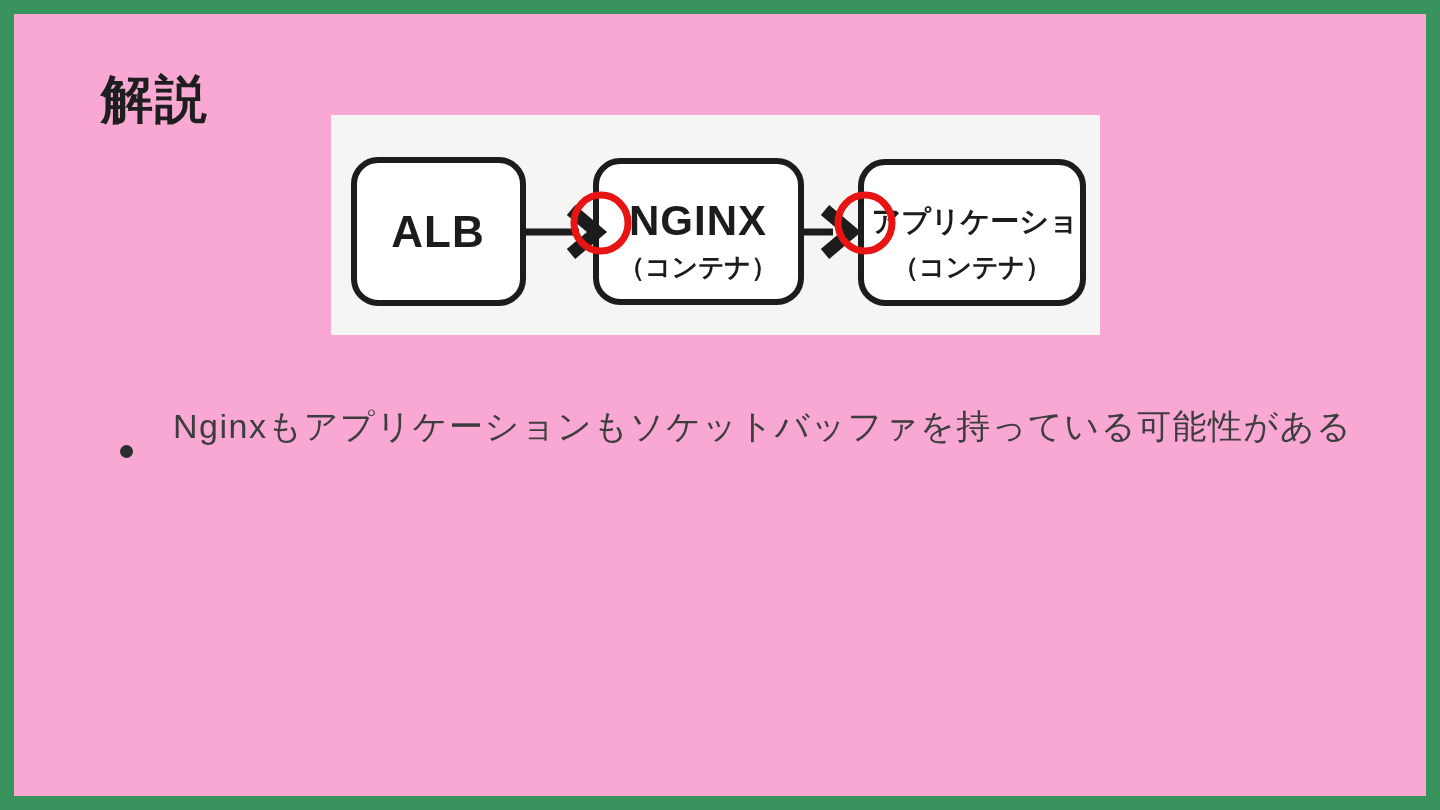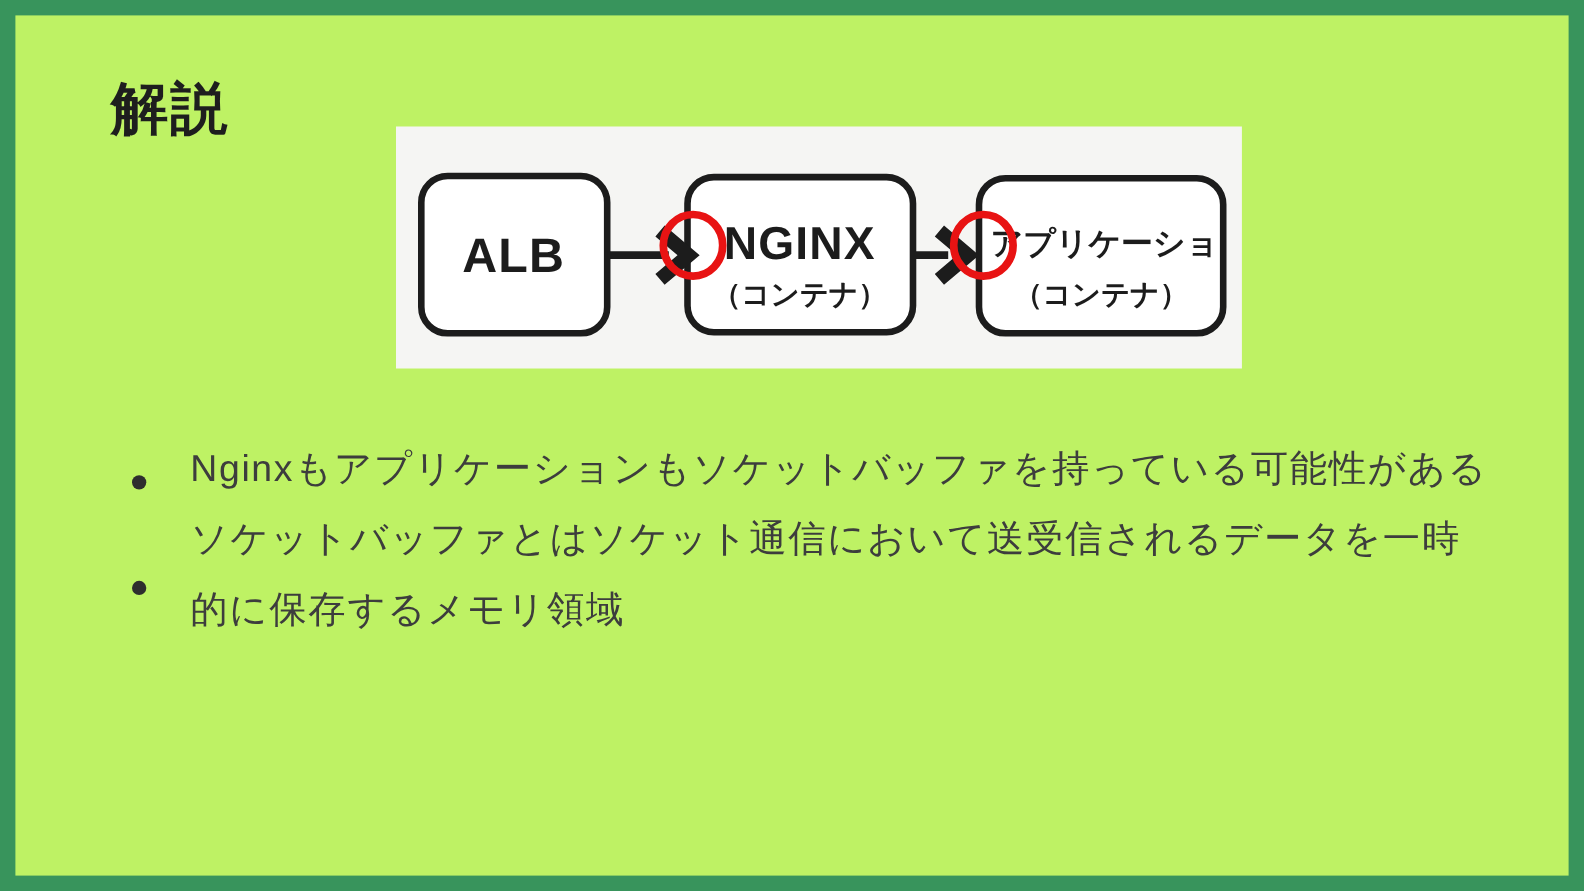--- a/index.html
+++ b/index.html
@@ -5,61 +5,61 @@
   html, body { margin: 0; padding: 0; }
   body {
     width: 1440px; height: 810px;
     background: #ffffff;
     font-family: "Liberation Sans", "DejaVu Sans", sans-serif;
     overflow: hidden;
   }
   .slide {
     position: relative;
     width: 1440px; height: 810px;
-    background: #bef264;
+    background: #f9a8d4;
   }
   .frame {
     position: absolute; inset: 0;
     border: 14px solid #38945c;
     pointer-events: none;
     z-index: 20;
   }
   .title {
     position: absolute;
     left: 101px; top: 68px;
     margin: 0;
     font-size: 52px;
     font-weight: bold;
     letter-spacing: 2px;
     color: #1e1e1e;
     line-height: 62px;
   }
   .diagram {
     position: absolute;
-    left: 360px; top: 115px;
+    left: 331px; top: 115px;
     width: 769px; height: 220px;
     background: #f5f5f3;
   }
   .diagram svg { display: block; }
   .box-rect { fill: #ffffff; stroke: #1c1c1c; stroke-width: 6; }
   .flow-line { stroke: #1c1c1c; stroke-width: 7; }
   .flow-head { fill: none; stroke: #1c1c1c; stroke-width: 13; }
   .hl-circle { fill: none; stroke: #e81313; stroke-width: 7; }
   .t { fill: #1c1c1c; text-anchor: middle; font-family: "Liberation Sans", "DejaVu Sans", sans-serif; font-weight: bold; }
   .t-alb   { font-size: 44px; letter-spacing: 1px; }
   .t-nginx { font-size: 42px; letter-spacing: 1px; }
   .t-app   { font-size: 29px; }
   .t-sub   { font-size: 26px; }
   .bullets {
     position: absolute;
     left: 108px; top: 394px;
     width: 1275px;
     color: #3d3d3d;
   }
-  .bullet-item { display: flex; align-items: center; }
+  .bullet-item { display: flex; align-items: flex-end; }
   .bullet-dot {
     flex: none;
     width: 13px; height: 13px;
     margin: 25px 0 0 12px;
     border-radius: 50%;
     background: #2e2e2e;
   }
   .bullet-text {
     margin-left: 40px;
     font-size: 34px;
@@ -99,23 +99,16 @@
     </svg>
   </div>
 
   <div class="bullets">
     <div class="bullet-item">
       <span class="bullet-dot"></span>
       <div class="bullet-text">
         <div class="bullet-line">Nginxもアプリケーションもソケットバッファを持っている可能性がある</div>
       </div>
     </div>
-    <div class="bullet-item">
-      <span class="bullet-dot"></span>
-      <div class="bullet-text">
-        <div class="bullet-line">ソケットバッファとはソケット通信において送受信されるデータを一時</div>
-        <div class="bullet-line">的に保存するメモリ領域</div>
-      </div>
-    </div>
   </div>
 
   <div class="frame"></div>
 </div>
 
 </body></html>

